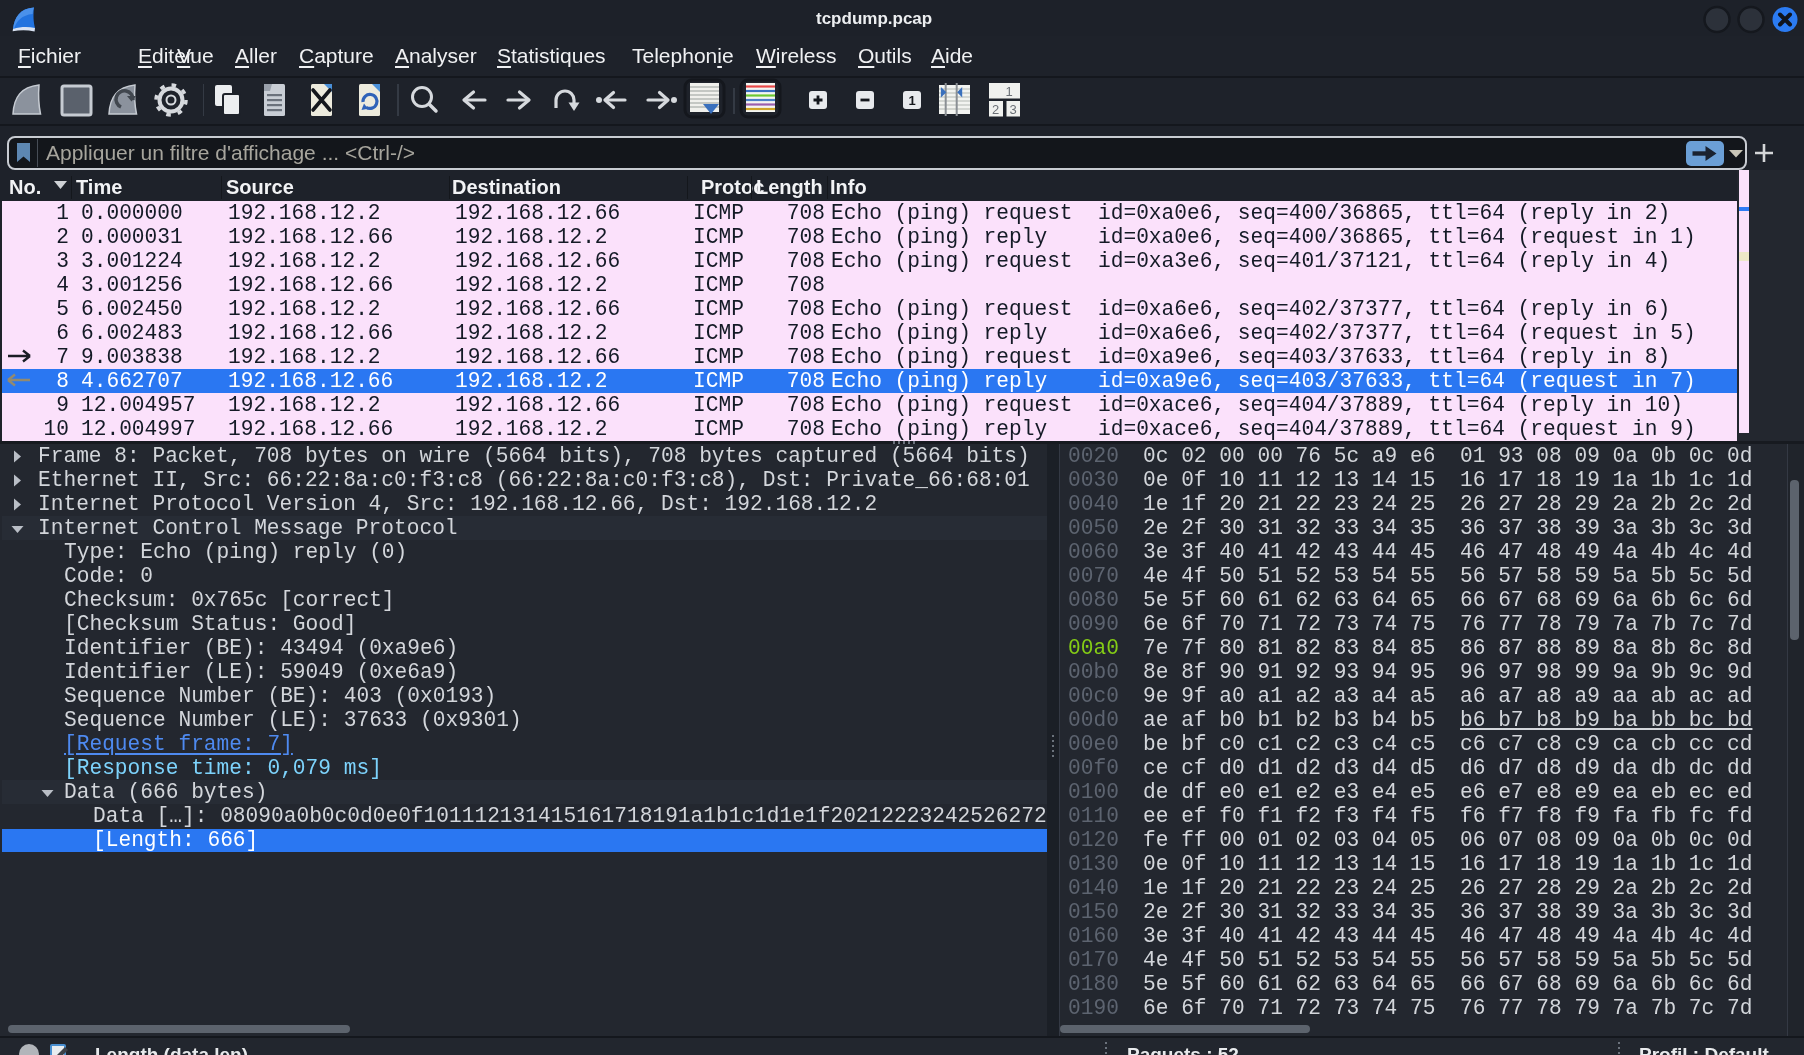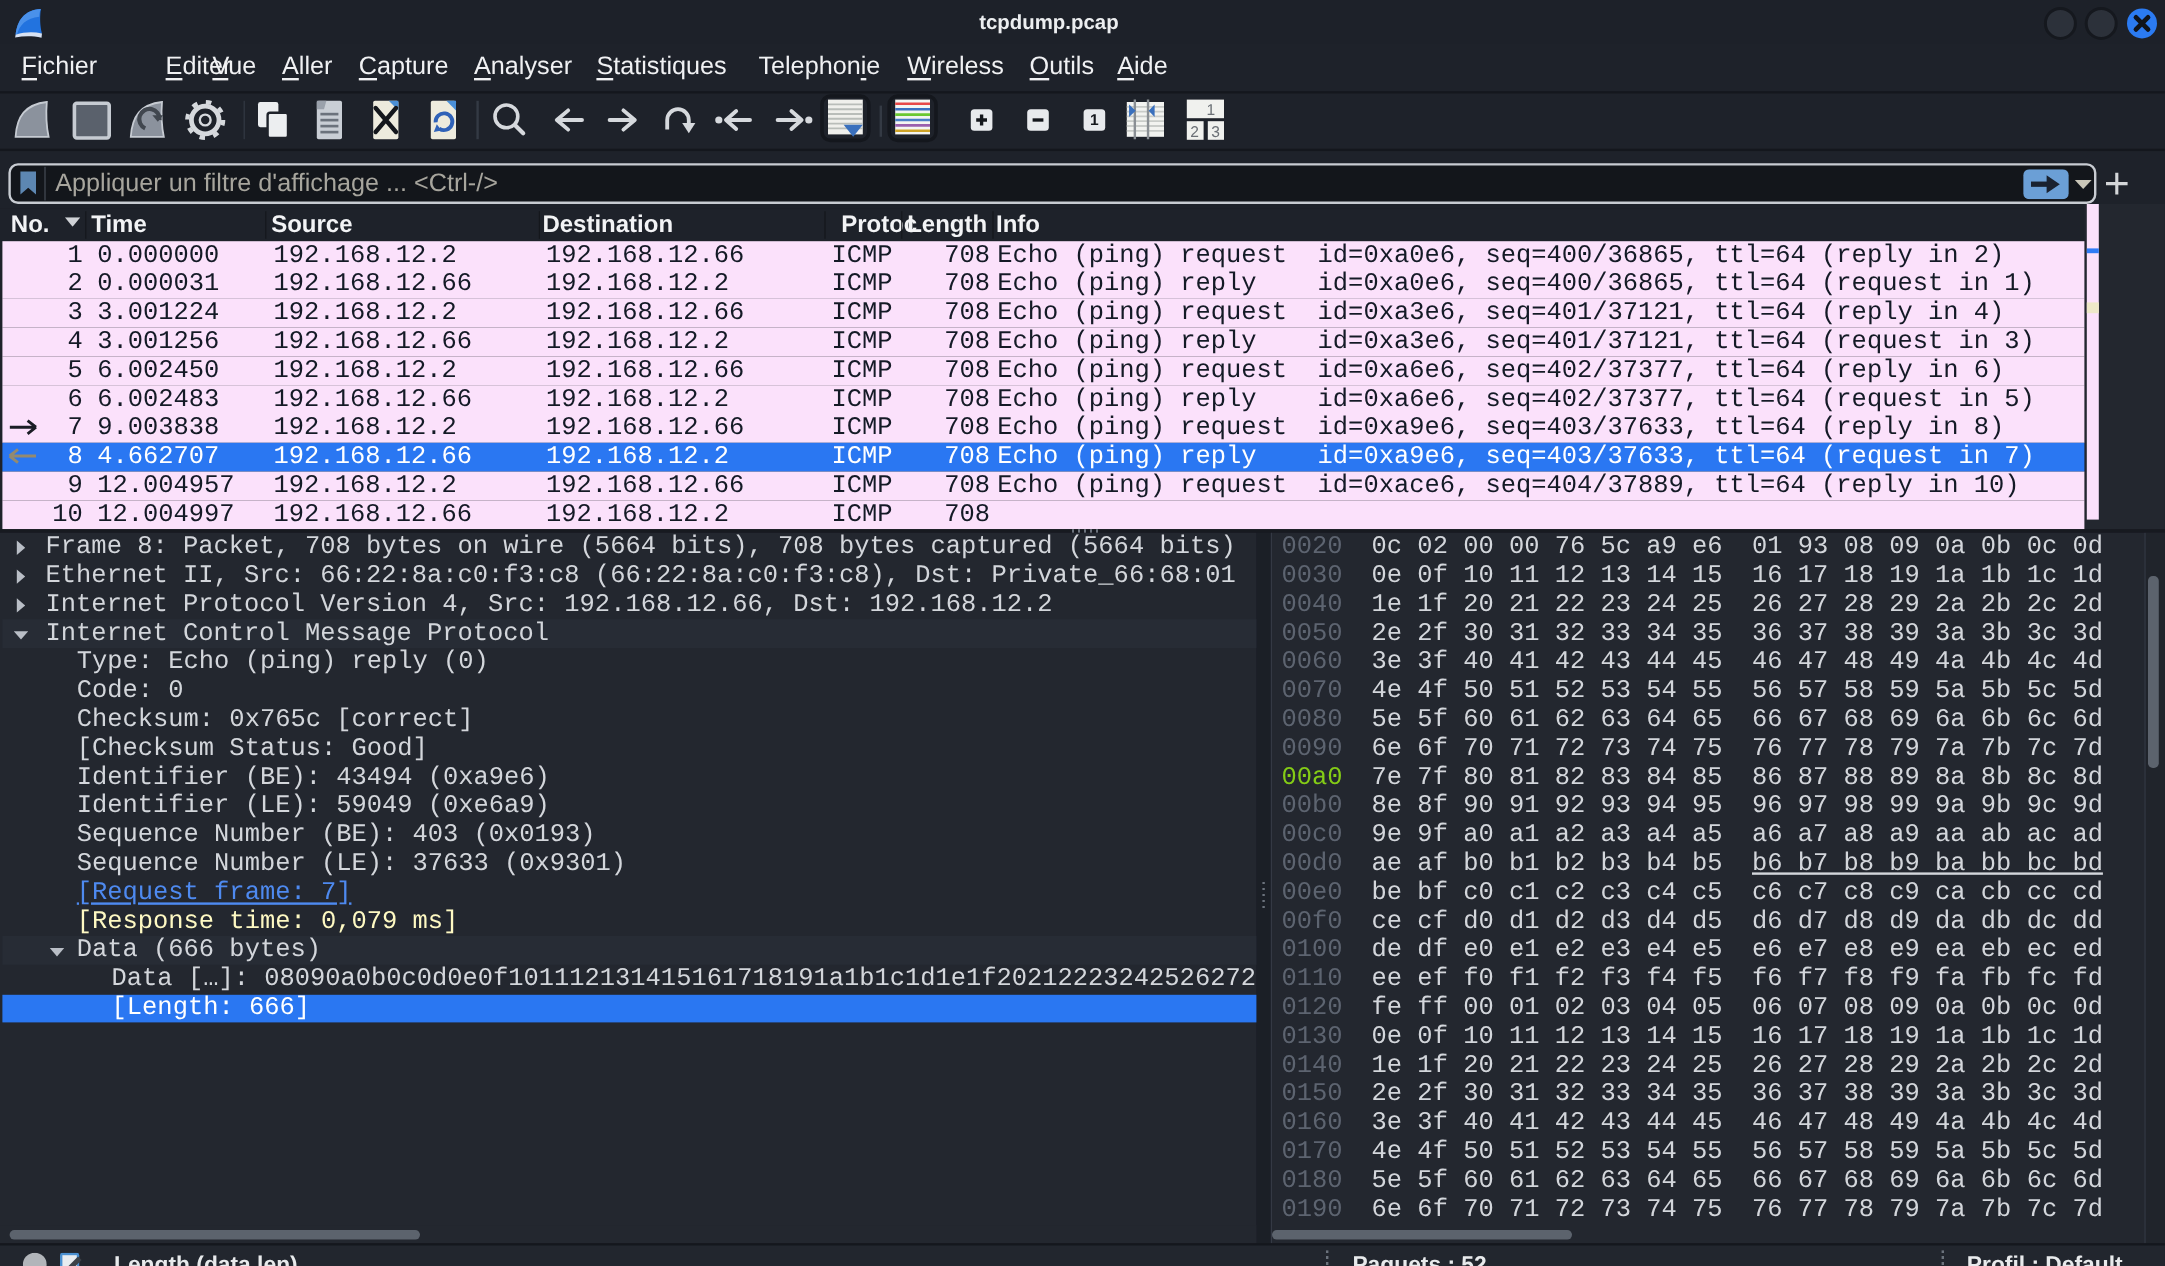--- a/index.html
+++ b/index.html
@@ -230,21 +230,20 @@
     <span style="left:751px;width:72px;text-align:right;">708</span>
     <span style="left:829px;">Echo (ping) request  id=0xa3e6, seq=401/37121, ttl=64 (reply in 4)</span>
   </div>
 <div class="row" style="top:273px;">
     <span style="left:0;width:67px;text-align:right;">4</span>
     <span style="left:79px;">3.001256</span>
     <span style="left:226px;">192.168.12.66</span>
     <span style="left:453px;">192.168.12.2</span>
     <span style="left:691px;">ICMP</span>
     <span style="left:751px;width:72px;text-align:right;">708</span>
-    <span style="left:829px;">Echo (ping) reply    id=0xa3e6, seq=401/37121, ttl=64 (request in 3)</span>
   </div>
 <div class="row" style="top:297px;">
     <span style="left:0;width:67px;text-align:right;">5</span>
     <span style="left:79px;">6.002450</span>
     <span style="left:226px;">192.168.12.2</span>
     <span style="left:453px;">192.168.12.66</span>
     <span style="left:691px;">ICMP</span>
     <span style="left:751px;width:72px;text-align:right;">708</span>
     <span style="left:829px;">Echo (ping) request  id=0xa6e6, seq=402/37377, ttl=64 (reply in 6)</span>
   </div>
@@ -284,20 +283,21 @@
     <span style="left:751px;width:72px;text-align:right;">708</span>
     <span style="left:829px;">Echo (ping) request  id=0xace6, seq=404/37889, ttl=64 (reply in 10)</span>
   </div>
 <div class="row" style="top:417px;">
     <span style="left:0;width:67px;text-align:right;">10</span>
     <span style="left:79px;">12.004997</span>
     <span style="left:226px;">192.168.12.66</span>
     <span style="left:453px;">192.168.12.2</span>
     <span style="left:691px;">ICMP</span>
     <span style="left:751px;width:72px;text-align:right;">708</span>
+    <span style="left:829px;">Echo (ping) reply    id=0xace6, seq=404/37889, ttl=64 (request in 9)</span>
   </div>
 <svg class="abs" style="left:8px;top:349px;" width="26" height="14" viewBox="0 0 26 14">
 <path d="M0 7 h22 M22 7 l-7 -5.5 M22 7 l-7 5.5" stroke="#1a1d25" stroke-width="2.4" fill="none"></path>
   </svg>
 <svg class="abs" style="left:4px;top:373px;" width="26" height="14" viewBox="0 0 26 14">
 <path d="M26 7 h-22 M4 7 l7 -5.5 M4 7 l7 5.5" stroke="#938a70" stroke-width="2.4" fill="none"></path>
   </svg>
 <div class="abs" style="left:1739px;top:170px;width:10px;height:263px;background:#fbe1fb;"></div>
 <div class="abs" style="left:1739px;top:207px;width:10px;height:4px;background:#2f7cf6;"></div>
 <div class="abs" style="left:1739px;top:252px;width:10px;height:9px;background:#eee8c8;"></div>
@@ -326,21 +326,21 @@
 <div class="dline" style="left:38px;top:516px;color:#d3d6db;">Internet Control Message Protocol</div>
 <div class="dline" style="left:64px;top:540px;color:#d3d6db;">Type: Echo (ping) reply (0)</div>
 <div class="dline" style="left:64px;top:564px;color:#d3d6db;">Code: 0</div>
 <div class="dline" style="left:64px;top:588px;color:#d3d6db;">Checksum: 0x765c [correct]</div>
 <div class="dline" style="left:64px;top:612px;color:#d3d6db;">[Checksum Status: Good]</div>
 <div class="dline" style="left:64px;top:636px;color:#d3d6db;">Identifier (BE): 43494 (0xa9e6)</div>
 <div class="dline" style="left:64px;top:660px;color:#d3d6db;">Identifier (LE): 59049 (0xe6a9)</div>
 <div class="dline" style="left:64px;top:684px;color:#d3d6db;">Sequence Number (BE): 403 (0x0193)</div>
 <div class="dline" style="left:64px;top:708px;color:#d3d6db;font-family:Liberation Mono, monospace;">Sequence Number (LE): 37633 (0x9301)</div>
 <div class="dline" style="left:64px;top:732px;color:#4e8af0;text-decoration:underline;text-underline-offset:3px;">[Request frame: 7]</div>
-<div class="dline" style="left:64px;top:756px;color:#fef9c3;">[Response time: 0,079 ms]</div>
+<div class="dline" style="left:64px;top:756px;color:#7dd3fc;">[Response time: 0,079 ms]</div>
 <div class="abs" style="left:2px;top:780px;width:1045px;height:24px;background:#272c35;"></div>
 <svg class="abs" style="left:41px;top:789px;" width="13" height="9" viewBox="0 0 13 9">
     <path d="M0.5 1 L12.5 1 L6.5 8 Z" fill="#b9bec6"></path>
   </svg>
 <div class="dline" style="left:64px;top:780px;color:#d3d6db;">Data (666 bytes)</div>
 <div class="dline" style="left:93px;top:804px;color:#d3d6db;width:954px;overflow:hidden;">Data […]: 08090a0b0c0d0e0f101112131415161718191a1b1c1d1e1f202122232425262728292a2b2c2d</div>
 <div class="abs" style="left:2px;top:829px;width:1045px;height:23px;background:#2a77f2;"></div>
 <div class="dline" style="left:93px;top:828px;color:#ffffff;">[Length: 666]</div>
 <div class="dline" style="left:1068px;top:444px;color:#5d6470;">0020</div>
 <div class="dline" style="left:1143px;top:444px;">0c 02 00 00 76 5c a9 e6</div>

